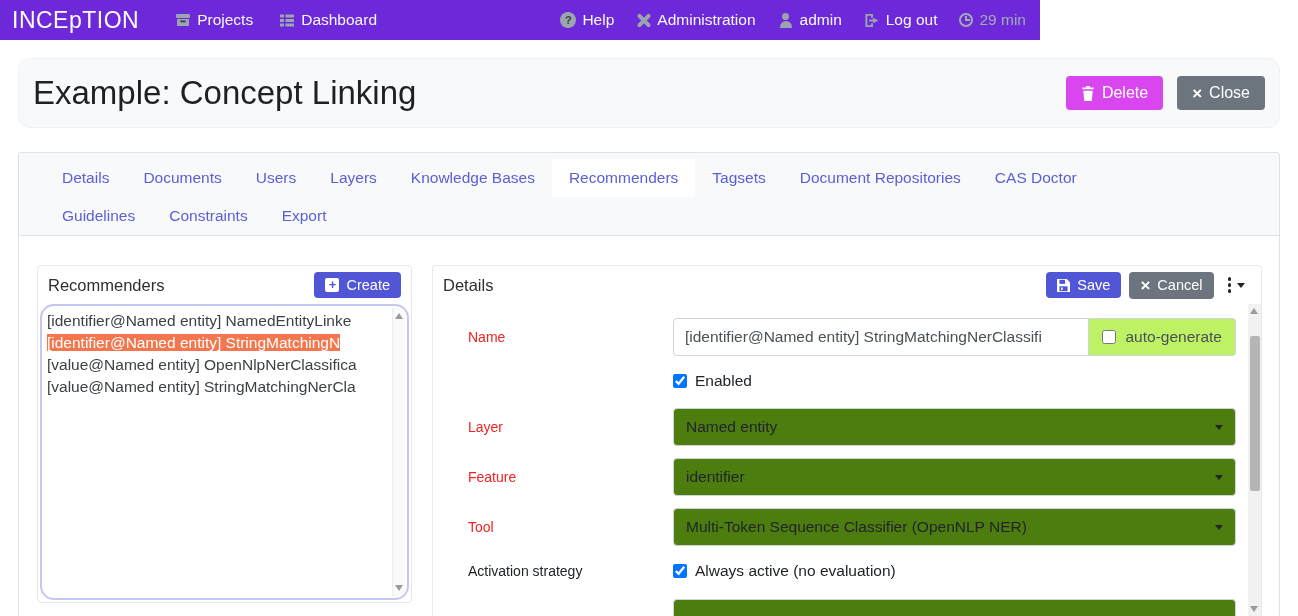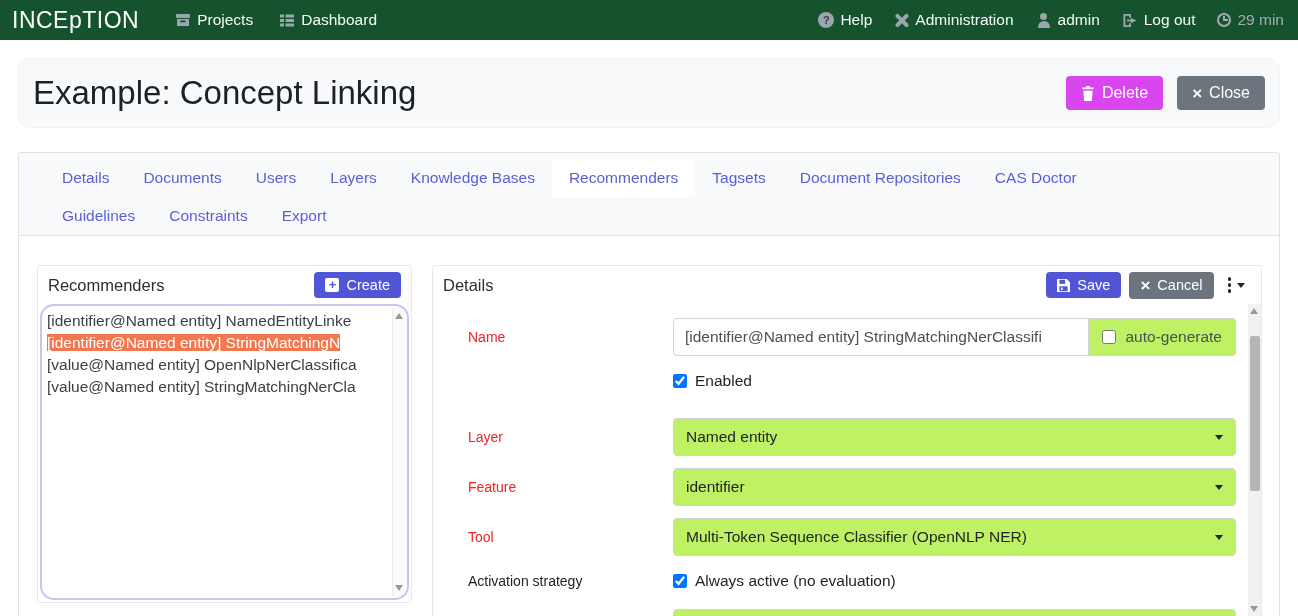--- a/index.html
+++ b/index.html
@@ -4,22 +4,22 @@
 <style>
   * { box-sizing: border-box; margin: 0; padding: 0; }
   html,body { width:1298px; height:616px; }
   body {
     font-family: "Liberation Sans", sans-serif;
     background:#fff; color:#212529; position:relative; overflow:hidden;
   }
 
   
   .navbar {
-    position:absolute; left:0; top:0; width:1298px; height:40px;
-    background:#14532d; display:flex; align-items:center; color:#fff;
+    position:absolute; left:0; top:0; width:1040px; height:40px;
+    background:#6d28d9; display:flex; align-items:center; color:#fff;
   }
   .brand { font-size:23px; color:#fff; margin-left:12px; letter-spacing:.5px; cursor:pointer; }
   .nav-left { display:flex; align-items:center; gap:26px; margin-left:36px; }
   .nav-right { display:flex; align-items:center; gap:22px; margin-left:auto; margin-right:14px; }
   .nav-item { display:flex; align-items:center; gap:6px; font-size:15.5px; color:#f8f9fa; cursor:pointer; }
   .nav-item .ic { color:#9aa5ad; display:inline-flex; }
   .nav-item.muted, .nav-item.muted .ic { color:#a3abb3; cursor:default; }
 
   .help-icon { width:16px; height:16px; border-radius:50%; background:#9aa5ad; color:#343a40;
     font-size:11px; font-weight:bold; display:inline-flex; align-items:center; justify-content:center; }
@@ -98,27 +98,27 @@
   .frow { display:flex; align-items:center; }
   .frow .flabel { flex:0 0 205px; font-size:14px;margin-left:22px; }
   .flabel.req { color:#f02424; }
   .fctrl { flex:1; }
 
   .input-group { display:flex; height:38px; }
   .tfield { flex:1; border:1px solid #ced4da; border-radius:4px 0 0 4px; background:#fff;
     font-size:15.5px; color:#495057; padding:0 11px; font-family:inherit; min-width:0; }
   .addon { display:flex; align-items:center; gap:9px; background:#bef264; border:1px solid #ced4da;
     border-left:none; border-radius:0 4px 4px 0; padding:0 13px; font-size:15.5px; color:#495057; }
-  .selectbox { height:38px; background:#bef264; border:1px solid #ced4da; border-radius:4px;
+  .selectbox { height:38px; background:#4d7c0f; border:1px solid #ced4da; border-radius:4px;
     display:flex; align-items:center; padding:0 12px; font-size:15.5px; color:#212529; cursor:pointer; }
   .selectbox .caret { margin-left:auto; }
   .check-row { display:flex; align-items:center; gap:8px; font-size:15.5px; color:#212529; }
   input[type=checkbox] { width:14px; height:14px; cursor:pointer; }
 
-  .mb16{margin-bottom:16px}.mb10{margin-bottom:28px}.mb12{margin-bottom:12px}.mb19{margin-bottom:19px}
+  .mb16{margin-bottom:16px}.mb10{margin-bottom:18px}.mb12{margin-bottom:12px}.mb19{margin-bottom:19px}
 
   
   .dp-scroll { position:absolute; right:0; top:38px; bottom:0; width:13px; background:#f1f1f1; }
   .dp-scroll .thumb { position:absolute; left:1.5px; width:10px; top:32px; height:155px;
     background:#b5b5b5; border-radius:2px; }
 
   svg { display:block; }
 </style>
 </head>
 <body>

